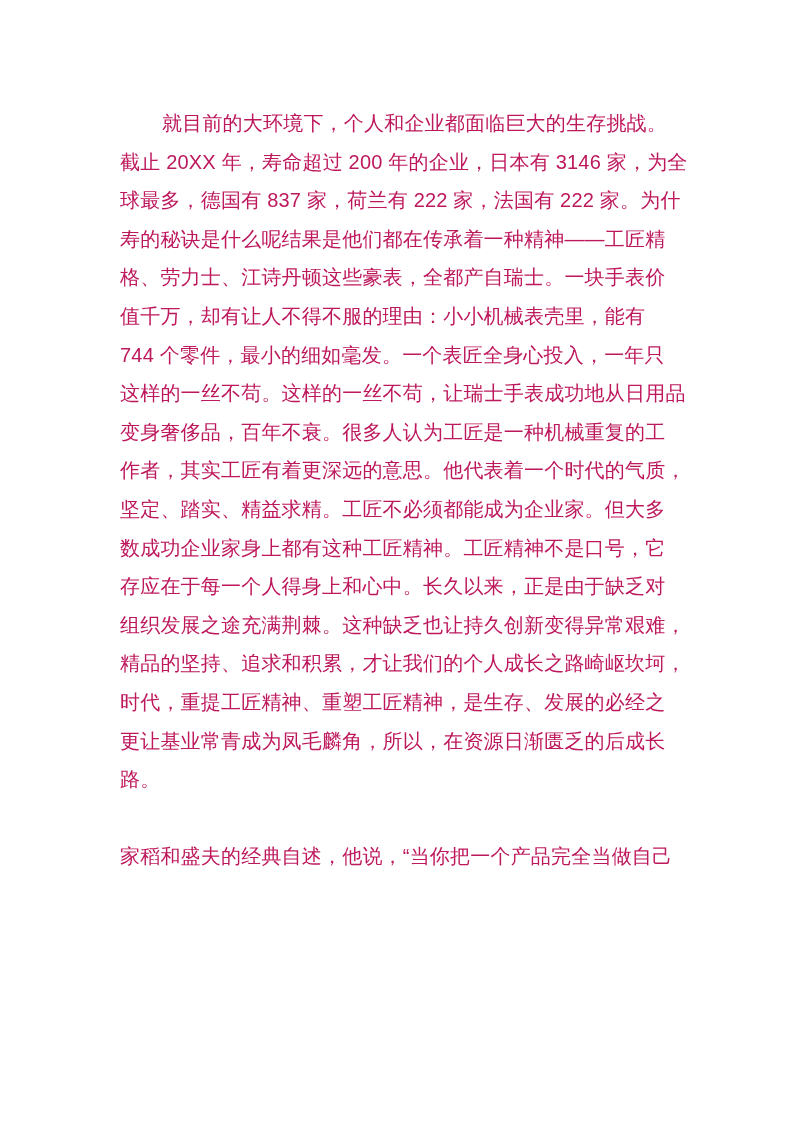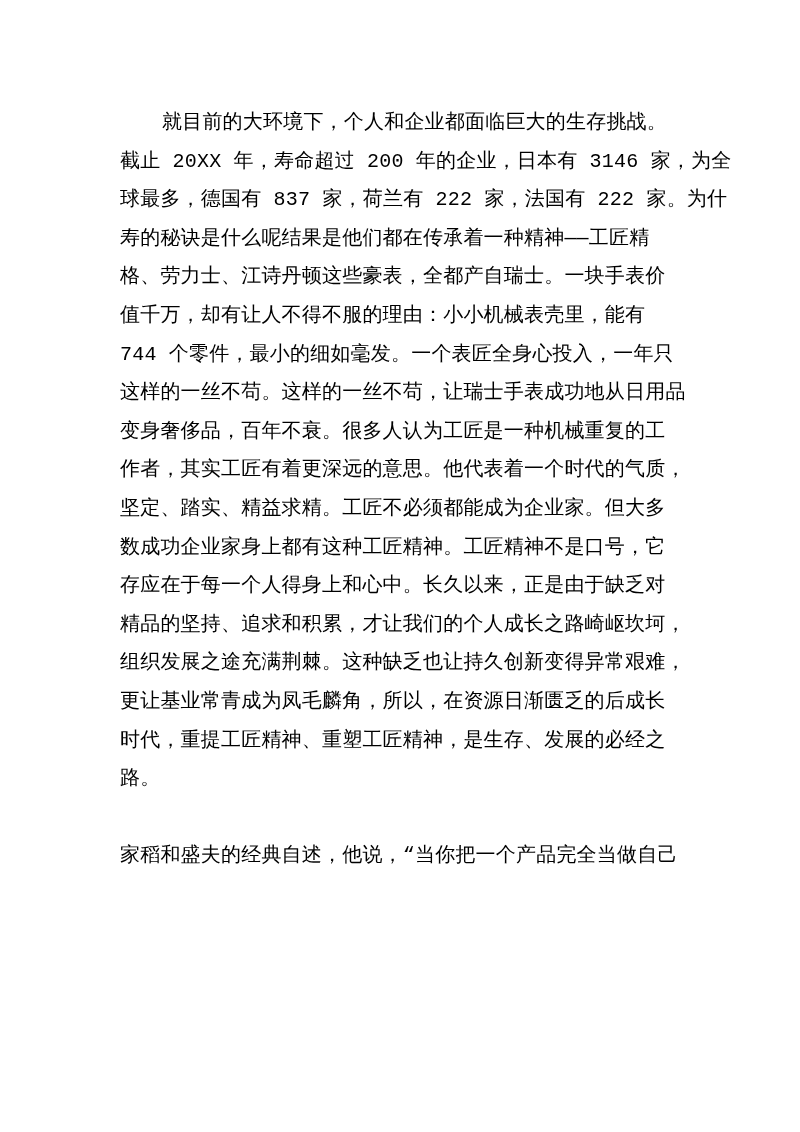--- a/index.html
+++ b/index.html
@@ -2,22 +2,22 @@
 <html><head>
 <meta charset="utf-8">
 <style>
   html, body { margin: 0; padding: 0; background: #ffffff; }
   body { width: 800px; height: 1132px; overflow: hidden; position: relative; }
   .page {
     position: absolute;
     left: 120px;
     top: 104px;
     width: 568px;
-    color: #000000;
-    font-family: Liberation Mono, monospace;
+    color: #be185d;
+    font-family: Liberation Sans, sans-serif;
     font-size: 20px;
   }
   .para { margin: 0; padding: 0; }
   .line {
     display: block;
     height: 38.6px;
     line-height: 38.6px;
     white-space: nowrap;
     overflow: visible;
     letter-spacing: 0.2px;
@@ -36,23 +36,23 @@
     <span class="line">寿的秘诀是什么呢结果是他们都在传承着一种精神——工匠精</span>
     <span class="line">格、劳力士、江诗丹顿这些豪表，全都产自瑞士。一块手表价</span>
     <span class="line">值千万，却有让人不得不服的理由：小小机械表壳里，能有</span>
     <span class="line">744 个零件，最小的细如毫发。一个表匠全身心投入，一年只</span>
     <span class="line">这样的一丝不苟。这样的一丝不苟，让瑞士手表成功地从日用品</span>
     <span class="line">变身奢侈品，百年不衰。很多人认为工匠是一种机械重复的工</span>
     <span class="line">作者，其实工匠有着更深远的意思。他代表着一个时代的气质，</span>
     <span class="line">坚定、踏实、精益求精。工匠不必须都能成为企业家。但大多</span>
     <span class="line">数成功企业家身上都有这种工匠精神。工匠精神不是口号，它</span>
     <span class="line">存应在于每一个人得身上和心中。长久以来，正是由于缺乏对</span>
+    <span class="line">组织发展之途充满荆棘。这种缺乏也让持久创新变得异常艰难，</span>
     <span class="line">精品的坚持、追求和积累，才让我们的个人成长之路崎岖坎坷，</span>
-    <span class="line">组织发展之途充满荆棘。这种缺乏也让持久创新变得异常艰难，</span>
+    <span class="line">时代，重提工匠精神、重塑工匠精神，是生存、发展的必经之</span>
     <span class="line">更让基业常青成为凤毛麟角，所以，在资源日渐匮乏的后成长</span>
-    <span class="line">时代，重提工匠精神、重塑工匠精神，是生存、发展的必经之</span>
     <span class="line">路。</span>
   </div>
   <div class="gap"></div>
   <div class="para">
     <span class="line">家稻和盛夫的经典自述，他说，“当你把一个产品完全当做自己</span>
   </div>
 </div>
 
 </body></html>

